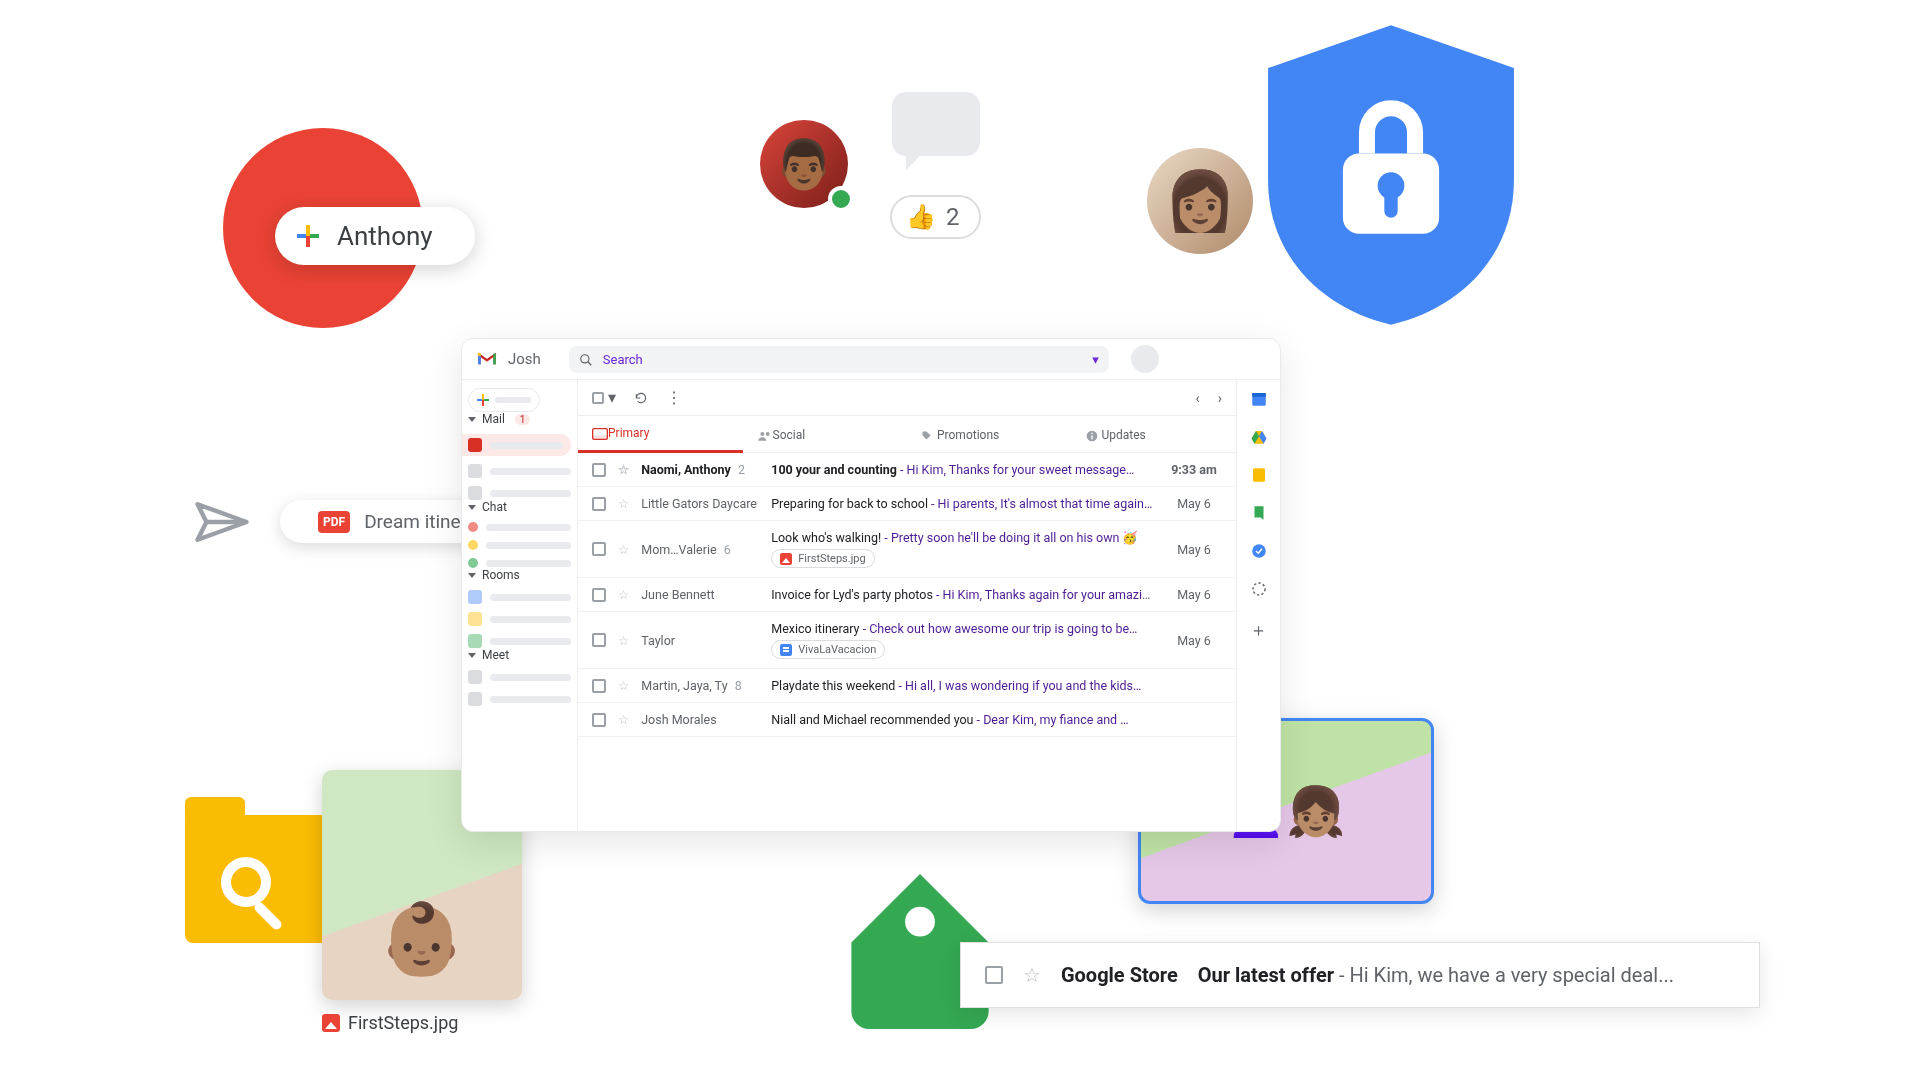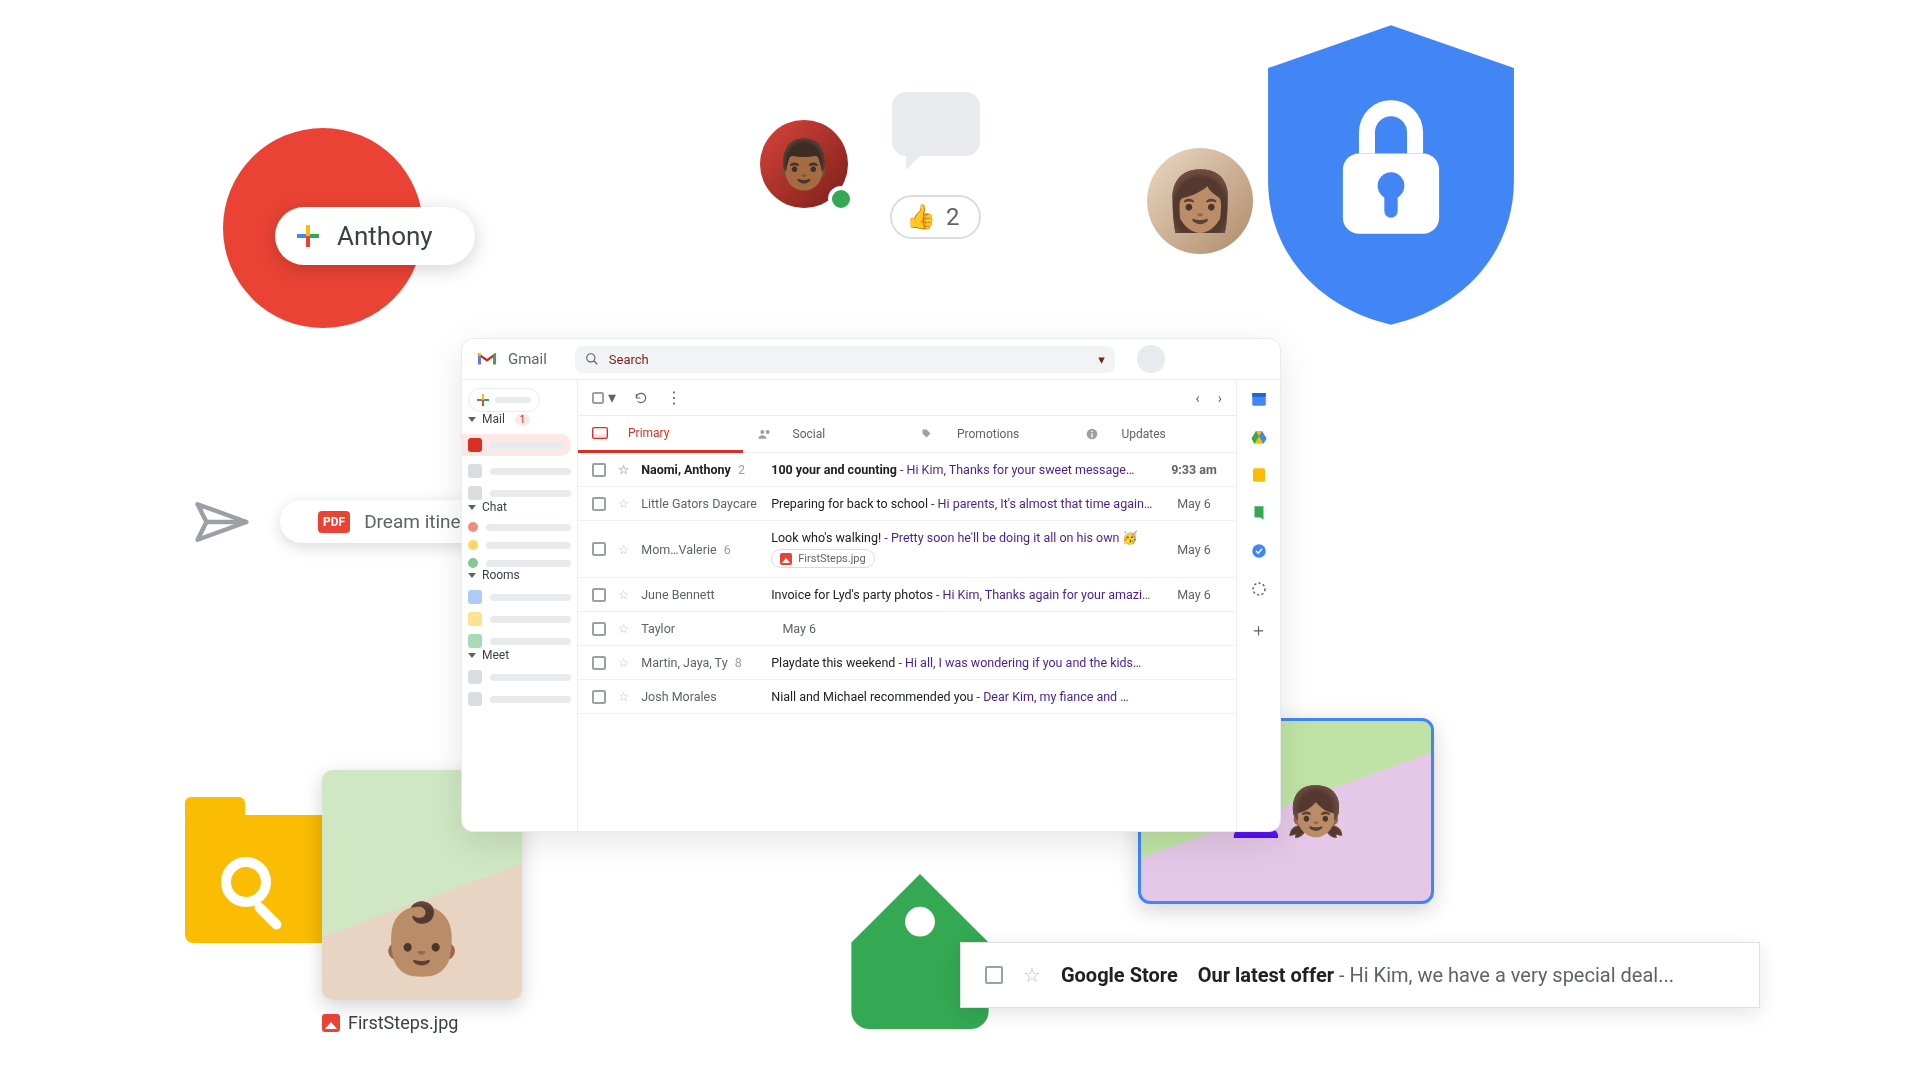--- a/index.html
+++ b/index.html
@@ -119,21 +119,21 @@
   }
   .g-header{
     display:flex; align-items:center; padding:6px 14px; border-bottom:1px solid #EEE;
     gap:10px;
   }
   .g-logo{width:22px;height:16px;position:relative;}
   .g-logo svg{width:100%;height:100%;}
   .g-brand{font-size:15px; color:#5F6368;}
   .g-search{
     flex:1; margin-left:18px; background:#F1F3F4; border-radius:8px;
-    display:flex; align-items:center; padding:6px 10px; gap:10px; color:#7f1d1d; font-size:13px;
+    display:flex; align-items:flex-end; padding:6px 10px; gap:10px; color:#6d28d9; font-size:13px;
     max-width:540px;
   }
   .g-search .caret{margin-left:auto;}
   .g-account{width:28px;height:28px;border-radius:50%;background:#E8EAED;margin-left:12px;}
 
   .g-body{ display:flex; flex:1; min-height:0;}
   .g-nav{ width:116px; border-right:1px solid #EEE; padding:8px 6px; font-size:12px; color:#5F6368;}
   .g-compose-btn{
     border:1px solid #E8EAED; border-radius:999px; padding:4px 8px;
     display:flex; align-items:center; gap:6px; width:72px; height:24px;
@@ -149,21 +149,21 @@
   .g-nav-row.sel{background:#FCE8E6;border-radius:0 999px 999px 0;margin-left:-6px;padding:4px 8px 4px 6px;}
   .g-nav-row .dot{width:10px;height:10px;border-radius:50%;}
 
   .g-main{flex:1;display:flex;flex-direction:column;min-width:0;}
   .g-tools{display:flex;align-items:center;padding:8px 14px;gap:18px;color:#5F6368;}
   .g-tools .sel{display:flex;align-items:center;gap:4px;}
   .g-tools .sp{flex:1;}
   .g-tools .chev{font-size:14px;}
 
   .g-tabs{display:flex;border-top:1px solid #EEE;border-bottom:1px solid #EEE;font-size:12px;color:#5F6368;}
-  .g-tab{flex:1;display:flex;align-items:center;gap:20px;padding:10px 14px;}
+  .g-tab{flex:1;display:flex;align-items:flex-end;gap:0;padding:10px 14px;}
   .g-tab.primary{color:#D93025;border-bottom:3px solid #D93025;margin-bottom:-1px;}
   .g-tab .ic{width:16px;height:12px;position:relative;}
 
   .g-list{flex:1;overflow:hidden;font-size:12.5px;}
   .g-row{display:flex;align-items:center;gap:12px;padding:9px 14px;border-bottom:1px solid #F1F1F1;color:#5F6368;}
   .g-row.unread{color:#202124;font-weight:700;}
   .g-row.unread .time{font-weight:700;}
   .g-row .cb{width:14px;height:14px;border:2px solid #9AA0A6;border-radius:2px;flex-shrink:0;}
   .g-row .st{color:#BDC1C6;flex-shrink:0;}
   .g-row .sender{width:118px;flex-shrink:0;white-space:nowrap;overflow:hidden;text-overflow:ellipsis;}
@@ -264,21 +264,21 @@
     <div class="g-header">
       <span class="g-logo">
         <svg viewBox="0 0 24 18">
             <path d="M2 3v12h3V7l7 5 7-5v8h3V3l-10 7z" fill="#EA4335"></path>
             <path d="M2 3l10 7L22 3" fill="none" stroke="#C5221F" stroke-width="2"></path>
             <path d="M2 3h3v12H2z" fill="#4285F4"></path>
             <path d="M19 3h3v12h-3z" fill="#34A853"></path>
             <path d="M2 3l3 2" stroke="#FBBC04" stroke-width="3"></path>
           </svg>
       </span>
-      <span class="g-brand">Gmail</span>
+      <span class="g-brand">Josh</span>
       <div class="g-search">
         <span>
           <svg width="14" height="14" viewBox="0 0 24 24">
               <circle cx="10" cy="10" r="7" fill="none" stroke="#5F6368" stroke-width="2"></circle>
               <line x1="15" y1="15" x2="21" y2="21" stroke="#5F6368" stroke-width="2"></line>
             </svg>
         </span>
         <span>Search</span>
         <span class="caret">▾</span>
       </div>
@@ -467,20 +467,27 @@
               <span class="sender">June Bennett</span>
               <span class="msg">
                 <span class="line1"><span class="subj">Invoice for Lyd's party photos</span><span class="prev"> - Hi Kim, Thanks again for your amazing…</span></span>
               </span>
               <span class="time">May 6</span>
             </div>
             <div class="g-row">
               <span class="cb"></span>
               <span class="st">☆</span>
               <span class="sender">Taylor</span>
+              <span class="msg">
+                <span class="line1"><span class="subj">Mexico itinerary</span><span class="prev"> - Check out how awesome our trip is going to be…</span></span>
+                <span class="chip">
+                  <span class="dotblue"></span>
+                  <span>VivaLaVacacion</span>
+                </span>
+              </span>
               <span class="time">May 6</span>
             </div>
             <div class="g-row">
               <span class="cb"></span>
               <span class="st">☆</span>
               <span class="sender">Martin, Jaya, Ty<span class="cnt"> 8</span></span>
               <span class="msg">
                 <span class="line1"><span class="subj">Playdate this weekend</span><span class="prev"> - Hi all, I was wondering if you and the kids…</span></span>
               </span>
               <span class="time"></span>

